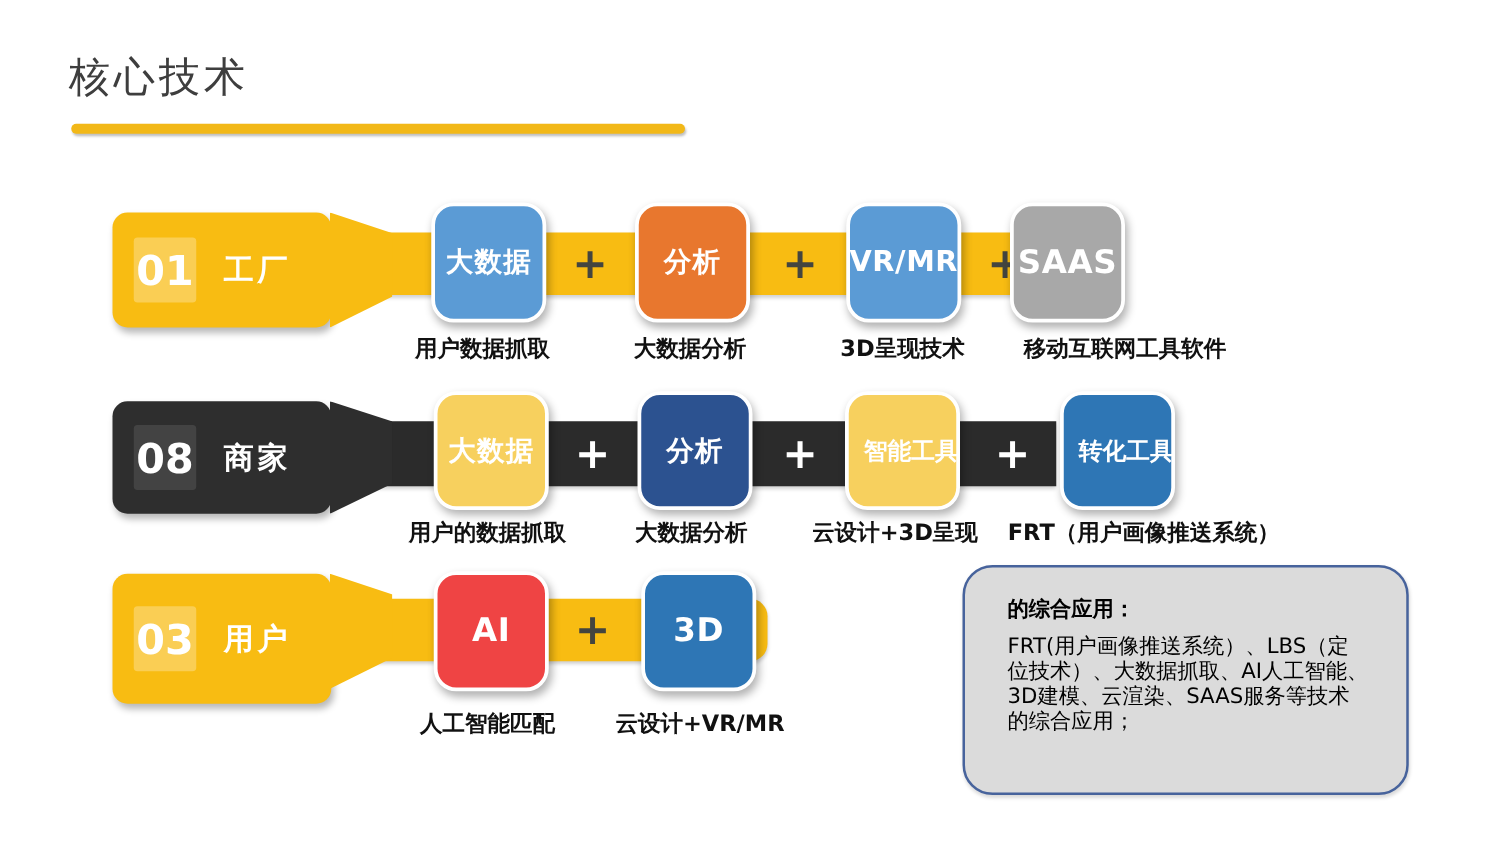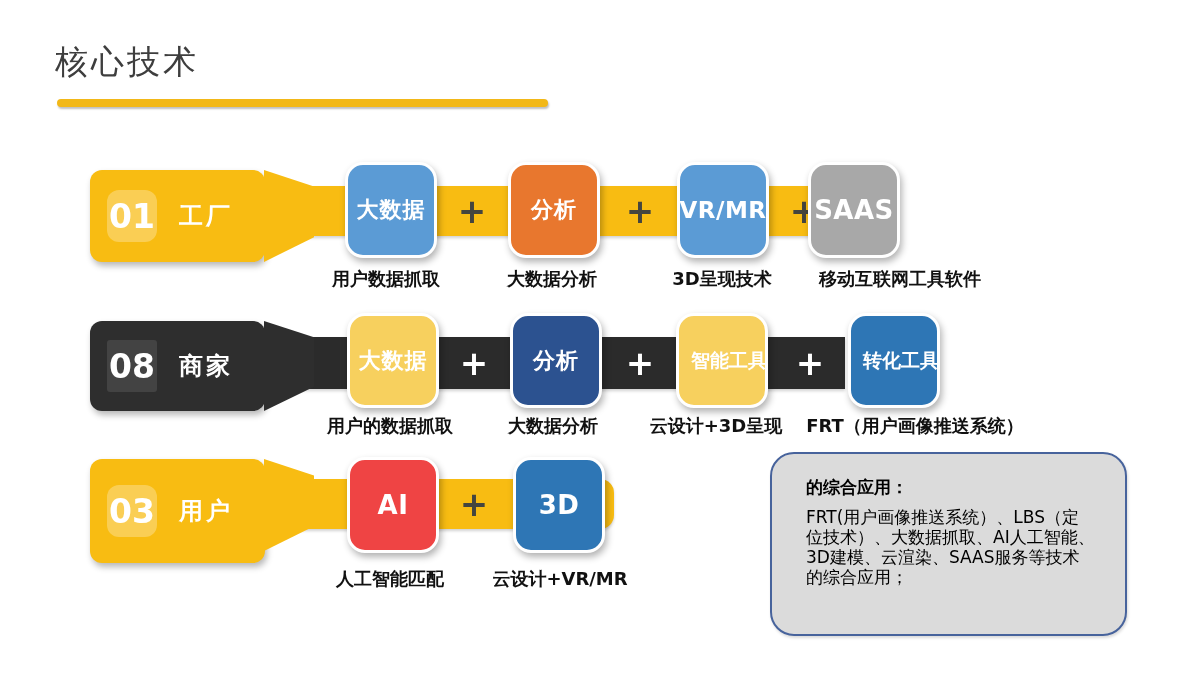--- a/index.html
+++ b/index.html
@@ -18,21 +18,21 @@
   .banner{position:absolute;width:175px;border-radius:12px;display:flex;align-items:center;
           box-shadow:2px 4px 6px rgba(0,0,0,.28);}
   .banner.yellow{background:#f8bc12;}
   .banner.dark{background:#2e2e2e;}
   .taper{position:absolute;width:50px;clip-path:polygon(0 0,100% 18%,100% 73%,0 100%);}
   .taper.yellow{background:#f8bc12;}
   .taper.dark{background:#2e2e2e;}
 
   .num{width:50px;height:52px;margin-left:17px;display:flex;align-items:center;justify-content:center;
        font-size:33px;font-weight:800;color:#fff;border-radius:3px;}
-  .banner.yellow .num{background:rgba(255,255,255,.28);border-radius:12px;}
+  .banner.yellow .num{background:rgba(255,255,255,.28);}
   .banner.dark .num{background:rgba(255,255,255,.10);}
   .banner-label{margin-left:22px;font-size:24px;font-weight:700;color:#fff;letter-spacing:3px;}
 
   .tile{position:absolute;width:92px;height:96px;border:3px solid #fff;border-radius:18px;
         box-sizing:border-box;display:flex;align-items:center;justify-content:center;color:#fff;
         font-weight:700;font-size:22px;box-shadow:2px 4px 7px rgba(0,0,0,.3);letter-spacing:1px;
         white-space:nowrap;}
   .tile.sm{font-size:19px;letter-spacing:0;padding-left:14px;}
   .tile.lg{font-size:26px;letter-spacing:.5px;}
   .c-blue{background:#5b9bd5;}

